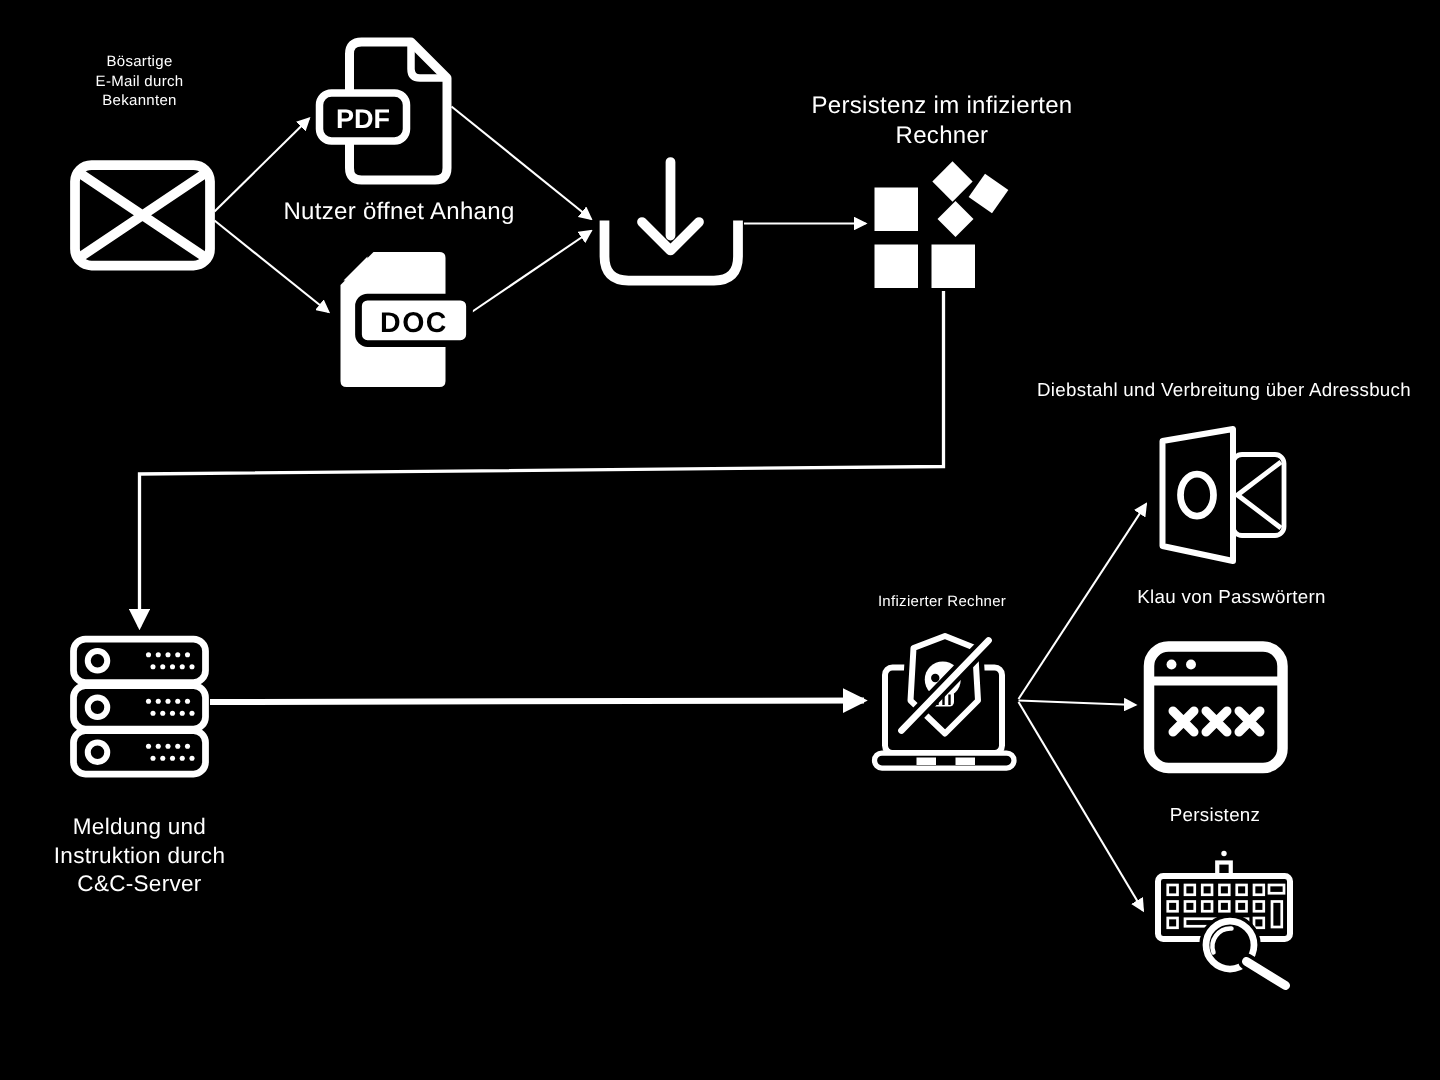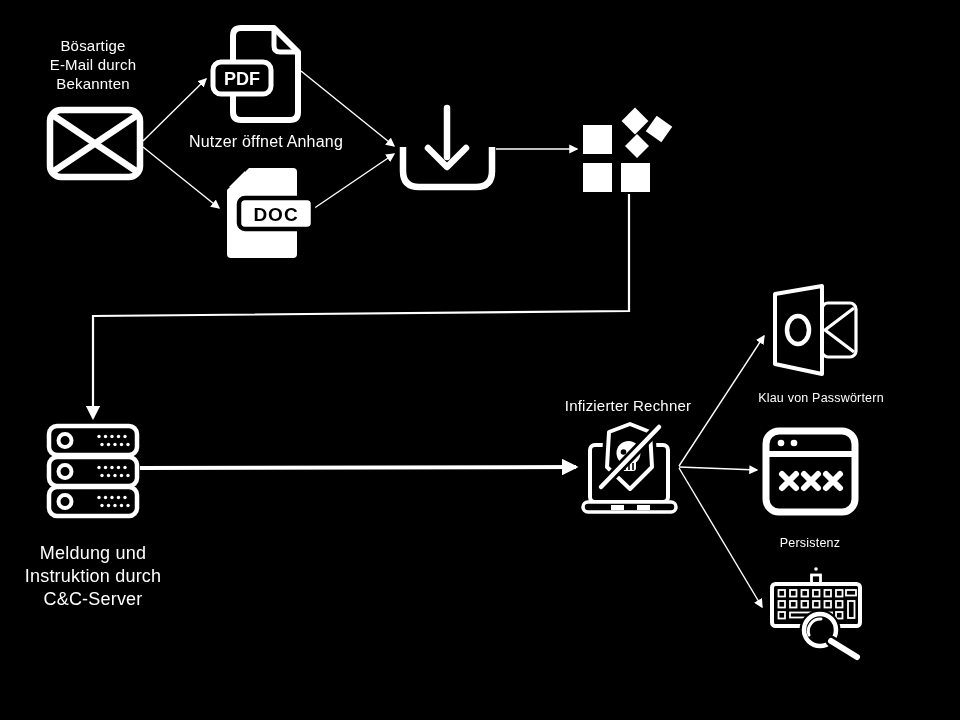--- a/index.html
+++ b/index.html
@@ -8,22 +8,22 @@
     font-family:"Liberation Sans",sans-serif;
   }
   .overlay{position:absolute;left:0;top:0;width:960px;height:720px;}
   .icon{position:absolute;}
   .label{
     position:absolute;transform:translateX(-50%);
     color:#fff;text-align:center;white-space:nowrap;line-height:1.28;
     letter-spacing:0.2px;
   }
   .fs-big{font-size:16px;}
-  .fs-mid{font-size:15px;}
-  .fs-sm{font-size:18px;}
+  .fs-mid{font-size:10px;}
+  .fs-sm{font-size:15px;}
   .fs-xs{font-size:12.5px;}
 </style>
 </head>
 <body>
 
 <div class="canvas">
 
   <svg class="overlay" viewBox="0 0 960 720" fill="none">
     <defs>
       <marker id="ah" viewBox="0 0 10 10" refX="8.5" refY="5" markerWidth="6.5" markerHeight="6.5" orient="auto">
@@ -175,21 +175,26 @@
 
   <div class="label fs-mid" style="left:93px;top:36px">
     <div>Bösartige</div>
     <div>E-Mail durch</div>
     <div>Bekannten</div>
   </div>
 
   <div class="label fs-big" style="left:266px;top:132px">Nutzer öffnet Anhang</div>
 
 
-
+  <div class="label fs-big" style="left:628px;top:61px">
+    <div>Persistenz im infizierten</div>
+    <div>Rechner</div>
+  </div>
+
+  <div class="label fs-xs" style="left:816px;top:252px">Diebstahl und Verbreitung über Adressbuch</div>
 
   <div class="label fs-mid" style="left:628px;top:396px">Infizierter Rechner</div>
 
   <div class="label fs-xs" style="left:821px;top:390px">Klau von Passwörtern</div>
 
   <div class="label fs-xs" style="left:810px;top:535px">Persistenz</div>
 
   <div class="label fs-sm" style="left:93px;top:542px">
     <div>Meldung und</div>
     <div>Instruktion durch</div>

